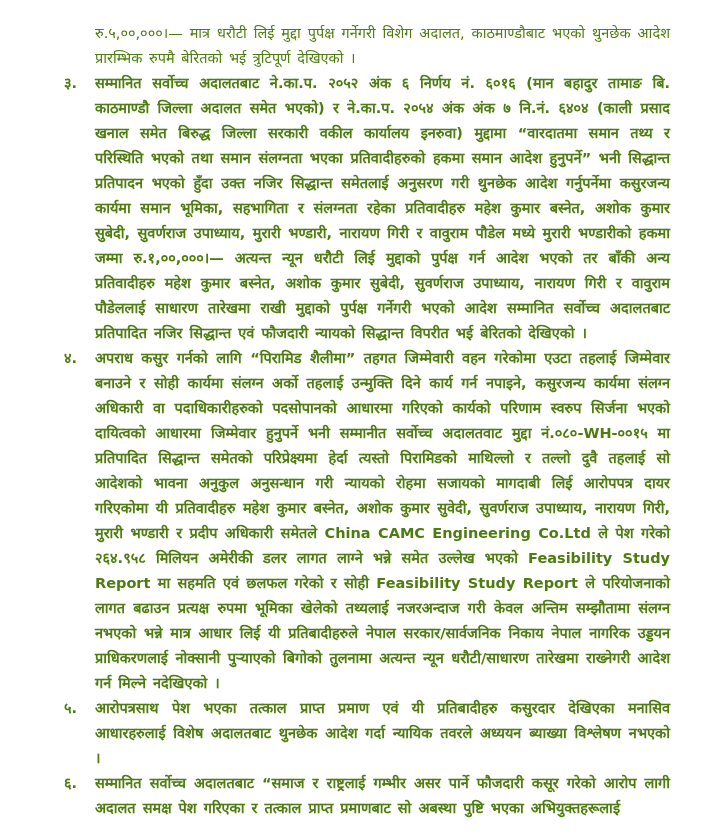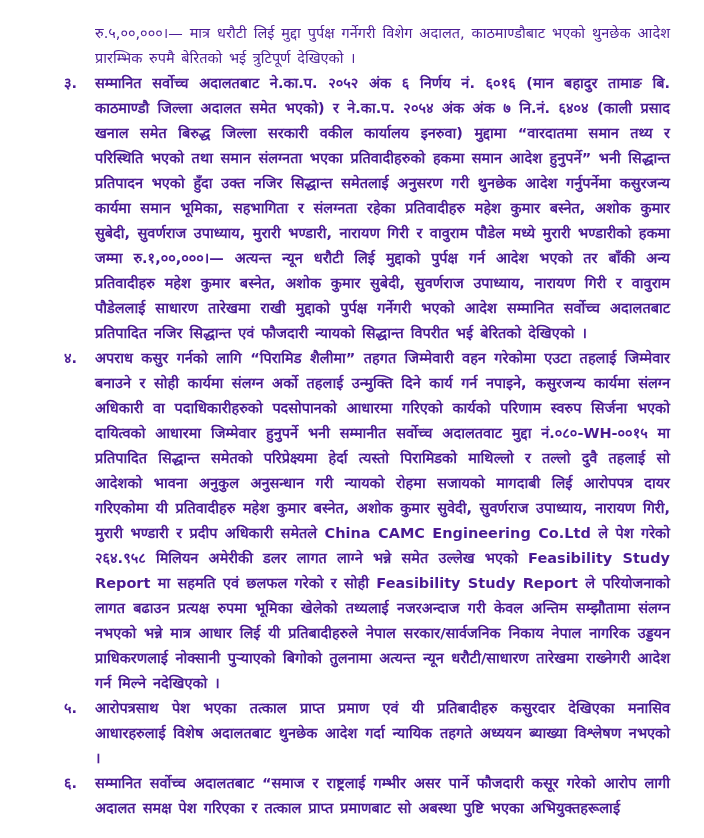--- a/index.html
+++ b/index.html
@@ -6,21 +6,21 @@
   html, body {
     width: 704px;
     height: 838px;
     background: #ffffff;
     overflow: hidden;
   }
   .page {
     width: 704px;
     height: 838px;
     background: #ffffff;
-    color: #4c1d95;
+    color: #4d7c0f;
     font-family: "DejaVu Sans", "Liberation Serif", sans-serif;
     font-size: 14.5px;
     line-height: 25px;
   }
   .content {
     padding: 21px 34px 0 64px;
   }
   .para {
     text-align: justify;
     word-spacing: 2px;
@@ -54,21 +54,21 @@
       <p class="para txt">सम्मानित सर्वोच्च अदालतबाट ने.का.प. २०५२ अंक ६ निर्णय नं. ६०१६ (मान बहादुर तामाङ बि. काठमाण्डौ जिल्ला अदालत समेत भएको) र ने.का.प. २०५४ अंक अंक ७ नि.नं. ६४०४ (काली प्रसाद खनाल समेत बिरुद्ध जिल्ला सरकारी वकील कार्यालय इनरुवा) मुद्दामा “वारदातमा समान तथ्य र परिस्थिति भएको तथा समान संलग्नता भएका प्रतिवादीहरुको हकमा समान आदेश हुनुपर्ने” भनी सिद्धान्त प्रतिपादन भएको हुँदा उक्त नजिर सिद्धान्त समेतलाई अनुसरण गरी थुनछेक आदेश गर्नुपर्नेमा कसुरजन्य कार्यमा समान भूमिका, सहभागिता र संलग्नता रहेका प्रतिवादीहरु महेश कुमार बस्नेत, अशोक कुमार सुबेदी, सुवर्णराज उपाध्याय, मुरारी भण्डारी, नारायण गिरी र वावुराम पौडेल मध्ये मुरारी भण्डारीको हकमा जम्मा रु.१,००,०००।— अत्यन्त न्यून धरौटी लिई मुद्दाको पुर्पक्ष गर्न आदेश भएको तर बाँकी अन्य प्रतिवादीहरु महेश कुमार बस्नेत, अशोक कुमार सुबेदी, सुवर्णराज उपाध्याय, नारायण गिरी र वावुराम पौडेललाई साधारण तारेखमा राखी मुद्दाको पुर्पक्ष गर्नेगरी भएको आदेश सम्मानित सर्वोच्च अदालतबाट प्रतिपादित नजिर सिद्धान्त एवं फौजदारी न्यायको सिद्धान्त विपरीत भई बेरितको देखिएको ।</p>
     </div>
 
     <div class="item">
       <span class="num">४.</span>
       <p class="para txt">अपराध कसुर गर्नको लागि “पिरामिड शैलीमा” तहगत जिम्मेवारी वहन गरेकोमा एउटा तहलाई जिम्मेवार बनाउने र सोही कार्यमा संलग्न अर्को तहलाई उन्मुक्ति दिने कार्य गर्न नपाइने, कसुरजन्य कार्यमा संलग्न अधिकारी वा पदाधिकारीहरुको पदसोपानको आधारमा गरिएको कार्यको परिणाम स्वरुप सिर्जना भएको दायित्वको आधारमा जिम्मेवार हुनुपर्ने भनी सम्मानीत सर्वोच्च अदालतवाट मुद्दा नं.०८०-WH-००१५ मा प्रतिपादित सिद्धान्त समेतको परिप्रेक्ष्यमा हेर्दा त्यस्तो पिरामिडको माथिल्लो र तल्लो दुवै तहलाई सो आदेशको भावना अनुकुल अनुसन्धान गरी न्यायको रोहमा सजायको मागदाबी लिई आरोपपत्र दायर गरिएकोमा यी प्रतिवादीहरु महेश कुमार बस्नेत, अशोक कुमार सुवेदी, सुवर्णराज उपाध्याय, नारायण गिरी, मुरारी भण्डारी र प्रदीप अधिकारी समेतले China CAMC Engineering Co.Ltd ले पेश गरेको २६४.९५८ मिलियन अमेरीकी डलर लागत लाग्ने भन्ने समेत उल्लेख भएको Feasibility Study Report मा सहमति एवं छलफल गरेको र सोही Feasibility Study Report ले परियोजनाको लागत बढाउन प्रत्यक्ष रुपमा भूमिका खेलेको तथ्यलाई नजरअन्दाज गरी केवल अन्तिम सम्झौतामा संलग्न नभएको भन्ने मात्र आधार लिई यी प्रतिबादीहरुले नेपाल सरकार/सार्वजनिक निकाय नेपाल नागरिक उड्डयन प्राधिकरणलाई नोक्सानी पुऱ्याएको बिगोको तुलनामा अत्यन्त न्यून धरौटी/साधारण तारेखमा राख्नेगरी आदेश गर्न मिल्ने नदेखिएको ।</p>
     </div>
 
     <div class="item">
       <span class="num">५.</span>
-      <p class="para txt">आरोपत्रसाथ पेश भएका तत्काल प्राप्त प्रमाण एवं यी प्रतिबादीहरु कसुरदार देखिएका मनासिव आधारहरुलाई  विशेष अदालतबाट थुनछेक आदेश गर्दा न्यायिक तहगते अध्ययन ब्याख्या विश्लेषण नभएको ।</p>
+      <p class="para txt">आरोपत्रसाथ पेश भएका तत्काल प्राप्त प्रमाण एवं यी प्रतिबादीहरु कसुरदार देखिएका मनासिव आधारहरुलाई  विशेष अदालतबाट थुनछेक आदेश गर्दा न्यायिक तवरले अध्ययन ब्याख्या विश्लेषण नभएको ।</p>
     </div>
 
     <div class="item">
       <span class="num">६.</span>
       <p class="para txt">सम्मानित सर्वोच्च अदालतबाट “समाज र राष्ट्रलाई गम्भीर असर पार्ने फौजदारी कसूर गरेको आरोप लागी अदालत समक्ष पेश गरिएका र तत्काल प्राप्त प्रमाणबाट सो अबस्था पुष्टि भएका अभियुक्तहरूलाई</p>
     </div>
 
   </div>
 </div>
 

